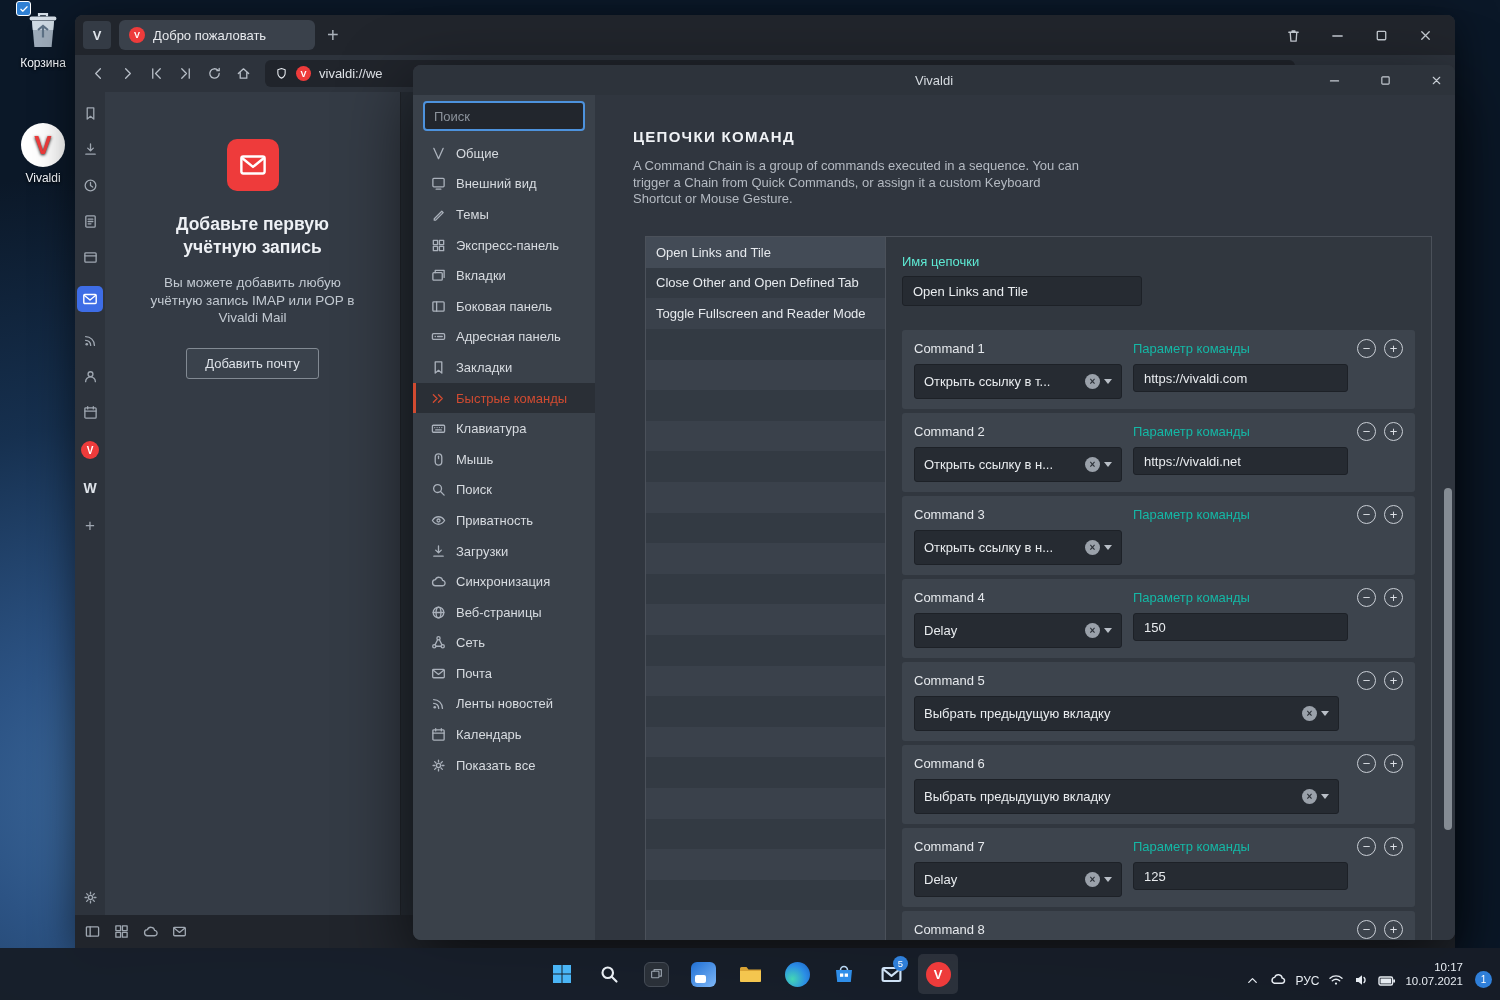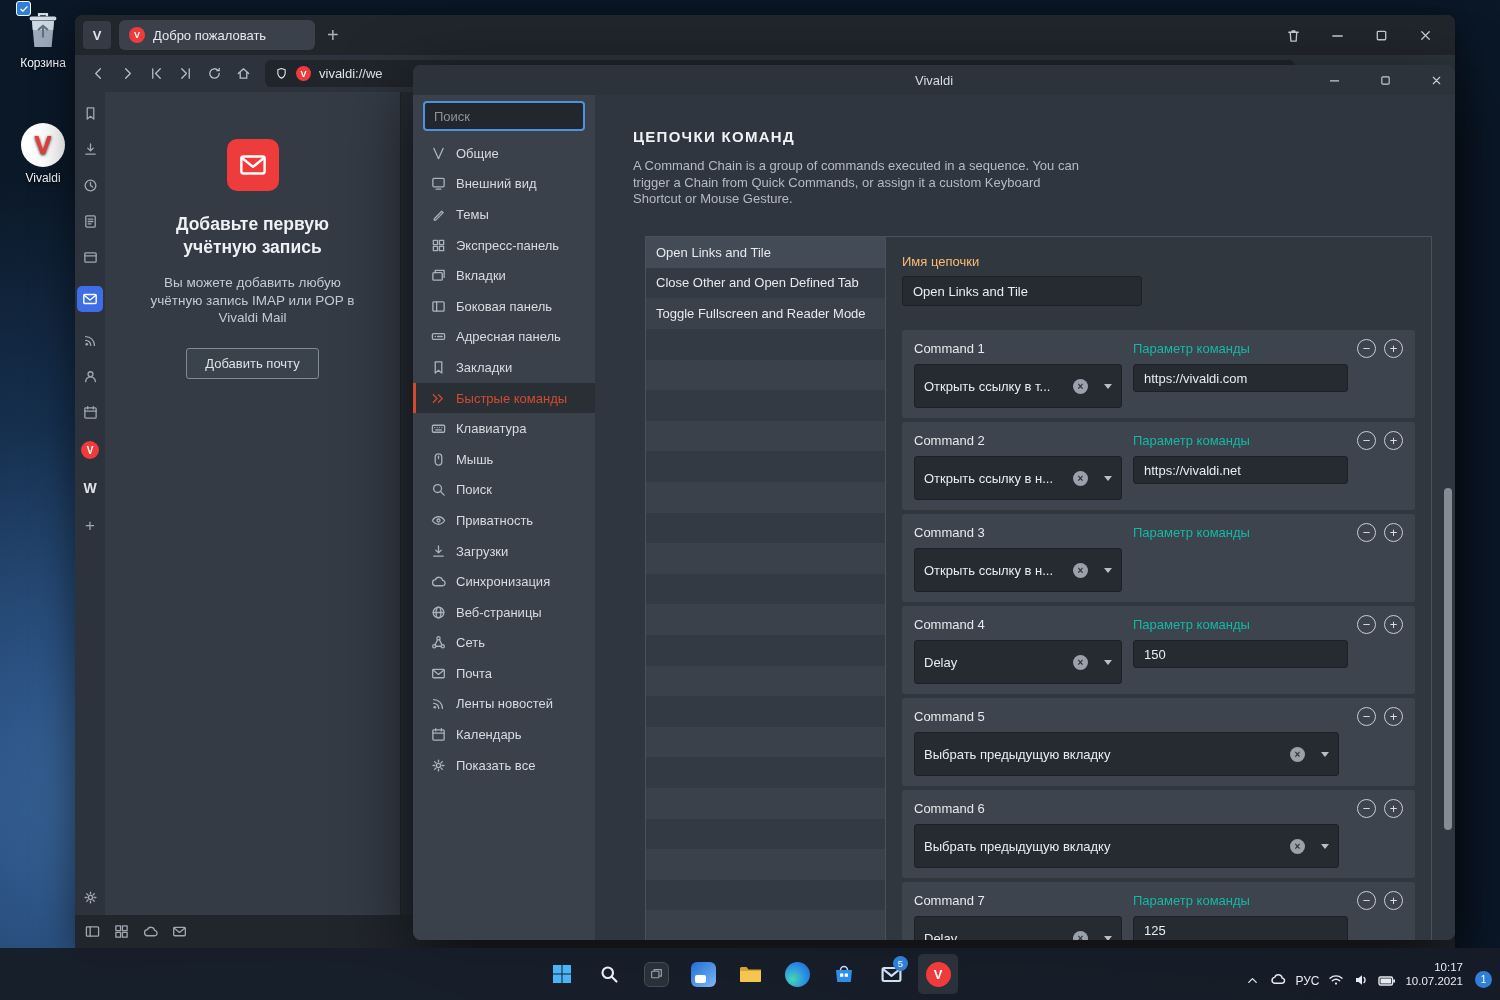--- a/index.html
+++ b/index.html
@@ -63,31 +63,31 @@
   .page-h{margin:33px 0 0 38px;font-size:15px;font-weight:700;letter-spacing:1.3px;color:#eff2f5}
   .page-desc{margin:13px 0 0 38px;width:447px;font-size:13px;line-height:16.5px;color:#b4bac2}
   .panels{position:absolute;left:50px;top:141px;width:787px;bottom:0;border:1px solid #4b515a;border-bottom:none;display:flex}
   .chains{width:240px;border-right:1px solid #4b515a;display:flex;flex-direction:column;background:#343b44;flex:0 0 auto}
   .chain-row{height:30.6px;flex:0 0 auto;display:flex;align-items:center;padding:0 10px;font-size:13px;color:#e6e9ed;white-space:nowrap;overflow:hidden;cursor:pointer}
   .chain-row.sel{background:#434b56}
   .chain-row.r2{background:#333a43}
   .chain-row.r3{background:#3a414b}
   .chain-fill{flex:1;background:repeating-linear-gradient(180deg,#333a43 0 30.6px,#3a414b 30.6px 61.2px)}
   .details{flex:1;padding:17px 16px 0;overflow:hidden;background:#31373f}
-  .fieldlabel{font-size:13px;color:#fdba74}
+  .fieldlabel{font-size:13px;color:#5eead4}
   .name-input{margin-top:7px;width:240px;height:30px;background:#262b32;border:1px solid #1d2127;border-radius:3px;color:#e9ecef;font-size:13px;padding:0 10px;outline:none;display:block;font-family:inherit}
   .blocks{margin-top:24px}
   .cmd{background:#3d444d;border-radius:3px;padding:9px 12px 10px;margin-bottom:4px}
   .cmd-head{display:flex;align-items:center}
   .cmd-name{width:219px;font-size:13px;color:#e6e9ed;flex:0 0 auto}
   .cmd-paramlabel{font-size:13px;color:#14b8a6}
   .cmd-btns{margin-left:auto;display:flex;gap:8px}
   .rbtn{width:19px;height:19px;border-radius:50%;border:1.5px solid #c9ced5;background:transparent;color:#dde1e7;font-size:13px;line-height:1;display:grid;place-items:center;padding:0;cursor:pointer;font-family:inherit}
   .cmd-ctl{display:flex;margin-top:6px}
-  .dd{width:208px;height:44px;background:#262b32;border:1px solid #1d2127;border-radius:3px;display:flex;align-items:center;gap:16px;padding:0 9px;min-width:0;cursor:pointer}
+  .dd{width:208px;height:35px;background:#262b32;border:1px solid #1d2127;border-radius:3px;display:flex;align-items:center;gap:4px;padding:0 9px;min-width:0;cursor:pointer}
   .dd.full{width:425px}
   .ddtext{flex:1;font-size:13px;color:#e9ecef;white-space:nowrap;overflow:hidden;text-overflow:ellipsis}
   .chip{width:15px;height:15px;border-radius:50%;background:#9aa1aa;color:#2c3138;font-size:10px;font-weight:700;display:grid;place-items:center;flex:0 0 auto;cursor:pointer}
   .caret{width:0;height:0;border-left:4.5px solid transparent;border-right:4.5px solid transparent;border-top:5px solid #b9bfc7;flex:0 0 auto}
   .pinput{width:215px;height:28px;margin-left:11px;background:#262b32;border:1px solid #1d2127;border-radius:3px;color:#e9ecef;font-size:13px;padding:0 10px;outline:none;font-family:inherit}
   .sb{position:absolute;right:3px;top:393px;width:8px;height:342px;border-radius:4px;background:#858c94;cursor:pointer}
 
   
   .taskbar{position:absolute;left:0;bottom:0;width:100%;height:52px;background:rgba(23,29,40,.96);display:flex;align-items:center}
   .tb-c{position:absolute;left:50%;transform:translateX(-50%);display:flex;gap:7px;align-items:center}

